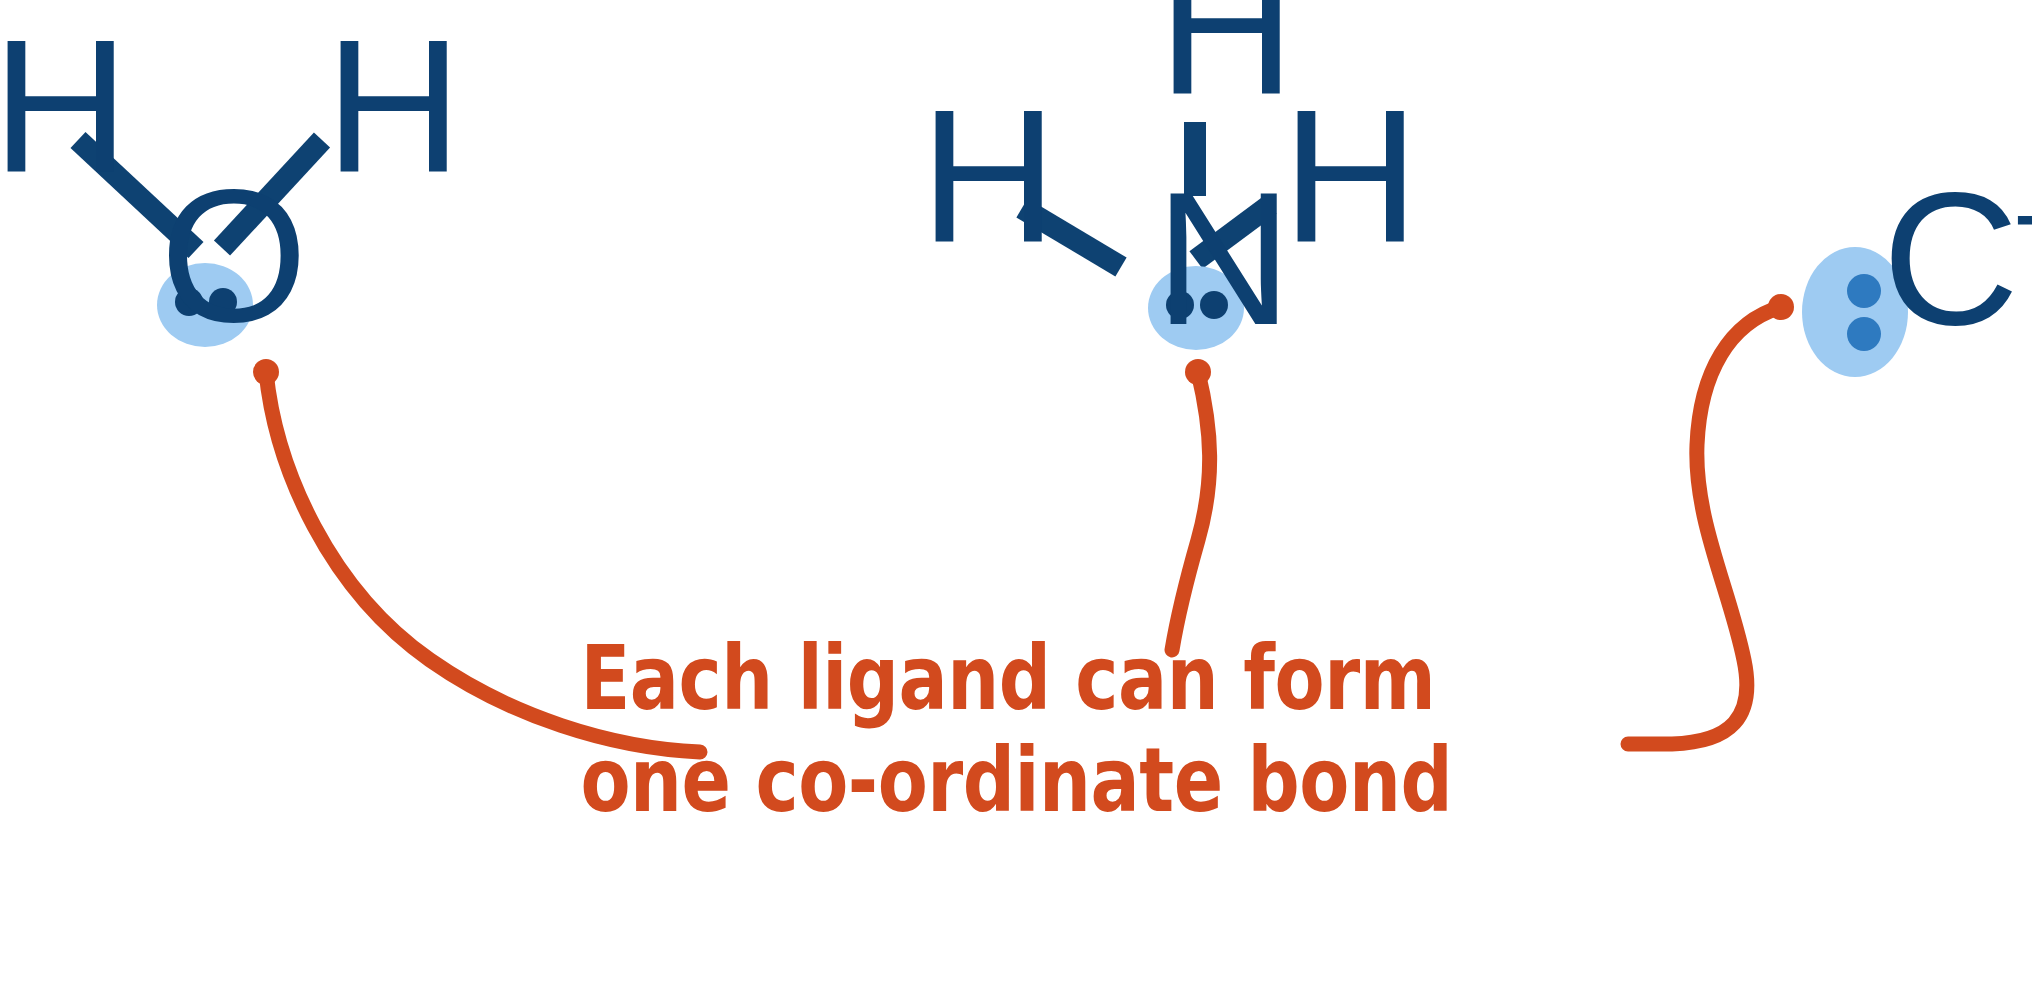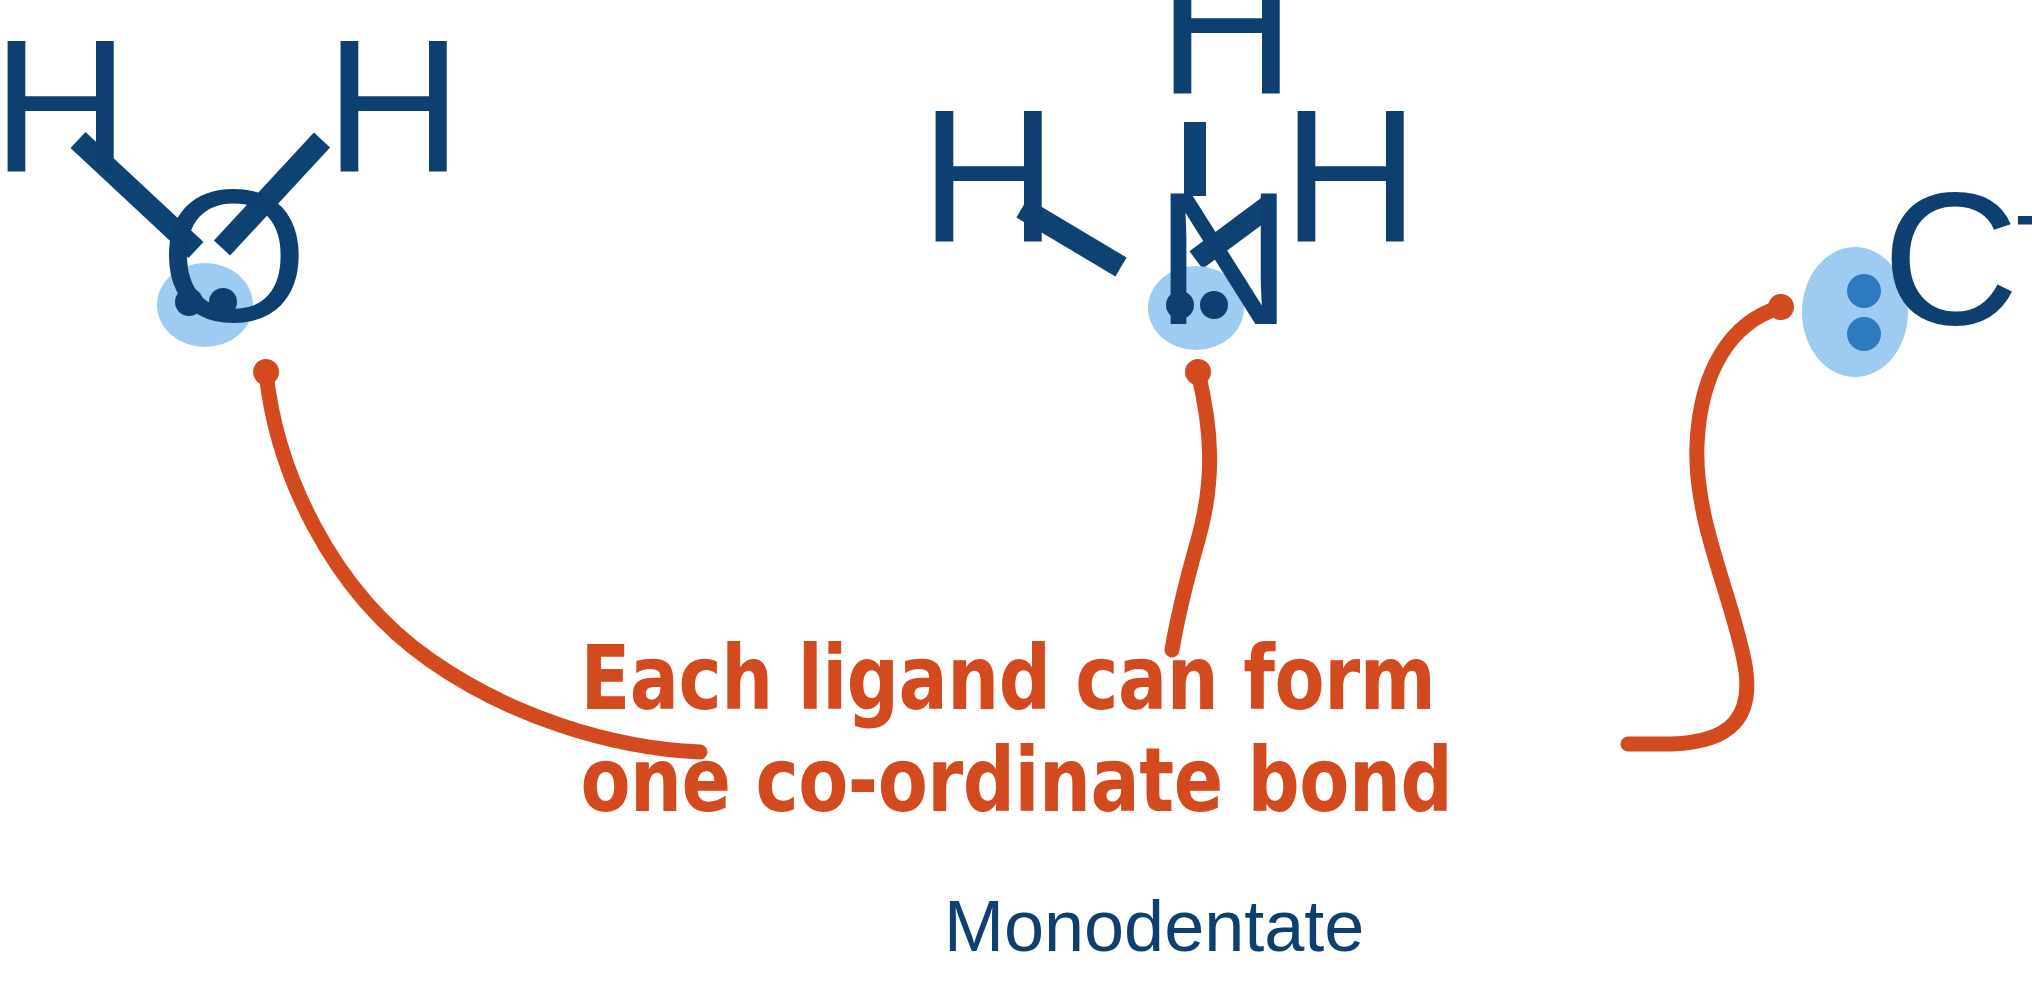--- a/index.html
+++ b/index.html
@@ -119,15 +119,14 @@
   <div class="atom atom-h" style="left:920px;  top:80px;">H</div>
   <div class="atom atom-h" style="left:1282px; top:80px;">H</div>
   <div class="atom atom-n" style="left:1155px; top:163px;">N</div>
 
   <div class="atom atom-cl" style="left:1882px; top:163px;">Cl</div>
   <div class="charge" style="left:2012px; top:158px;">−</div>
 
   <div class="note" style="left:566px; top:628px; width:720px;">Each ligand can form</div>
   <div class="note" style="left:566px; top:730px; width:720px;">one co-ordinate bond</div>
 
-  <div class="caption" style="left:944px; top:890px;">Monodentate</div>
 
 </div>
 
 </body></html>

